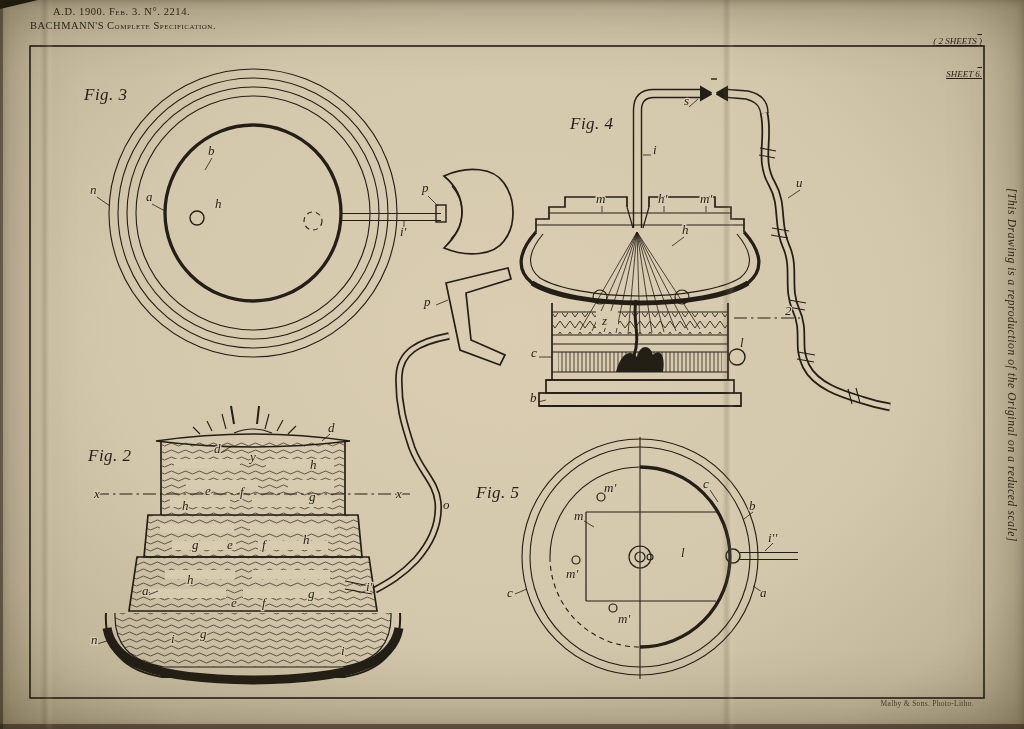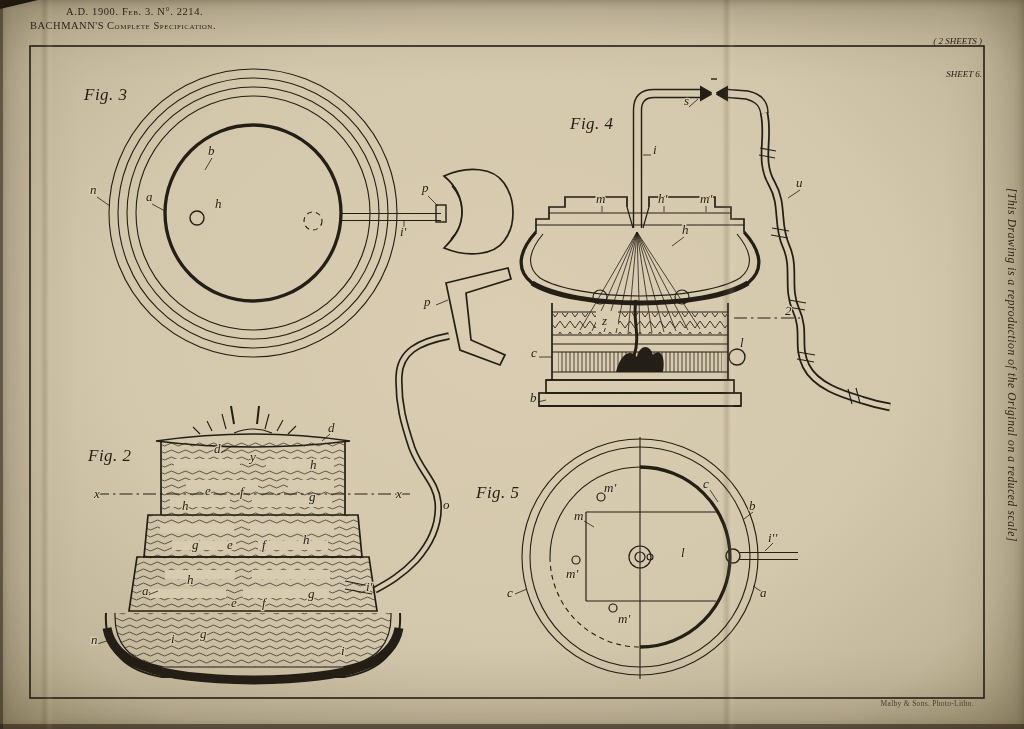--- a/index.html
+++ b/index.html
@@ -7,23 +7,23 @@
     width:1024px;height:729px;overflow:hidden;position:relative;
     background:radial-gradient(ellipse at 50% 45%, #dacdb2 0%, #d3c7ac 55%, #c3b79b 82%, #a59979 100%);
     font-family:"Liberation Serif", serif;
     color:#241f16;
   }
   .vignette{position:absolute;inset:0;pointer-events:none;
     box-shadow:inset 0 0 70px rgba(60,48,26,.45), inset 0 0 10px rgba(40,32,16,.35);}
   .crease{position:absolute;top:0;bottom:0;width:14px;pointer-events:none;
     background:linear-gradient(90deg, rgba(80,66,40,0), rgba(80,66,40,.18), rgba(235,225,200,.12), rgba(80,66,40,0));}
   .txt{position:absolute;white-space:pre;}
-  .hdr1{left:54px;top:6px;font-size:10.5px;letter-spacing:.6px;font-variant:small-caps;margin-left:12px;}
+  .hdr1{left:41px;top:6px;font-size:10.5px;letter-spacing:.6px;font-variant:small-caps;margin-left:12px;}
   .hdr2{left:30px;top:20px;font-size:10.5px;letter-spacing:.5px;font-variant:small-caps;}
-  .sheets{right:42px;top:14px;font-size:9px;font-style:italic;text-align:right;line-height:11px;}
+  .sheets{right:42px;top:14px;font-size:9px;font-style:italic;text-align:right;line-height:11px;text-decoration:underline;}
   .sidenote{right:6px;top:50%;transform:translateY(-50%);writing-mode:vertical-rl;
     font-style:italic;font-size:11.5px;letter-spacing:.6px;color:#2c2618;}
   .printer{right:50px;top:699px;font-size:7.5px;color:#4a4232;letter-spacing:.3px;text-align:center;}
   svg{position:absolute;left:0;top:0;}
   .ink{stroke:#241f16;fill:none;}
   .s08{stroke-width:.8;} .s1{stroke-width:1.1;} .s12{stroke-width:1.2;} .s14{stroke-width:1.4;}
   .s17{stroke-width:1.7;} .s2{stroke-width:2;} .s3{stroke-width:3.3;} .s5{stroke-width:5;}
   .fillink{fill:#241f16;stroke:none;}
   .paper{fill:#d7cbb0;stroke:none;}
   .paperline{stroke:#d7cbb0;fill:none;}

